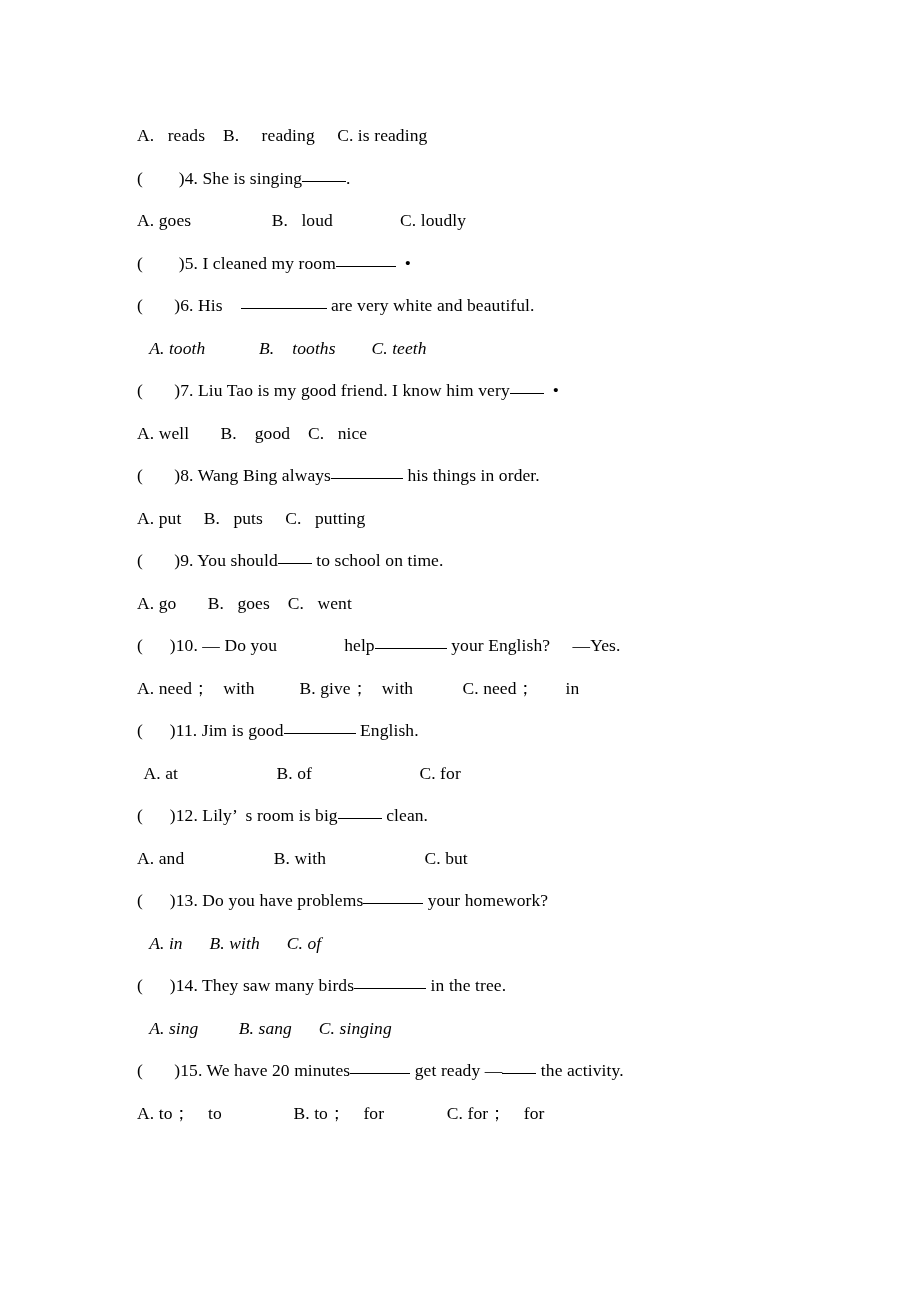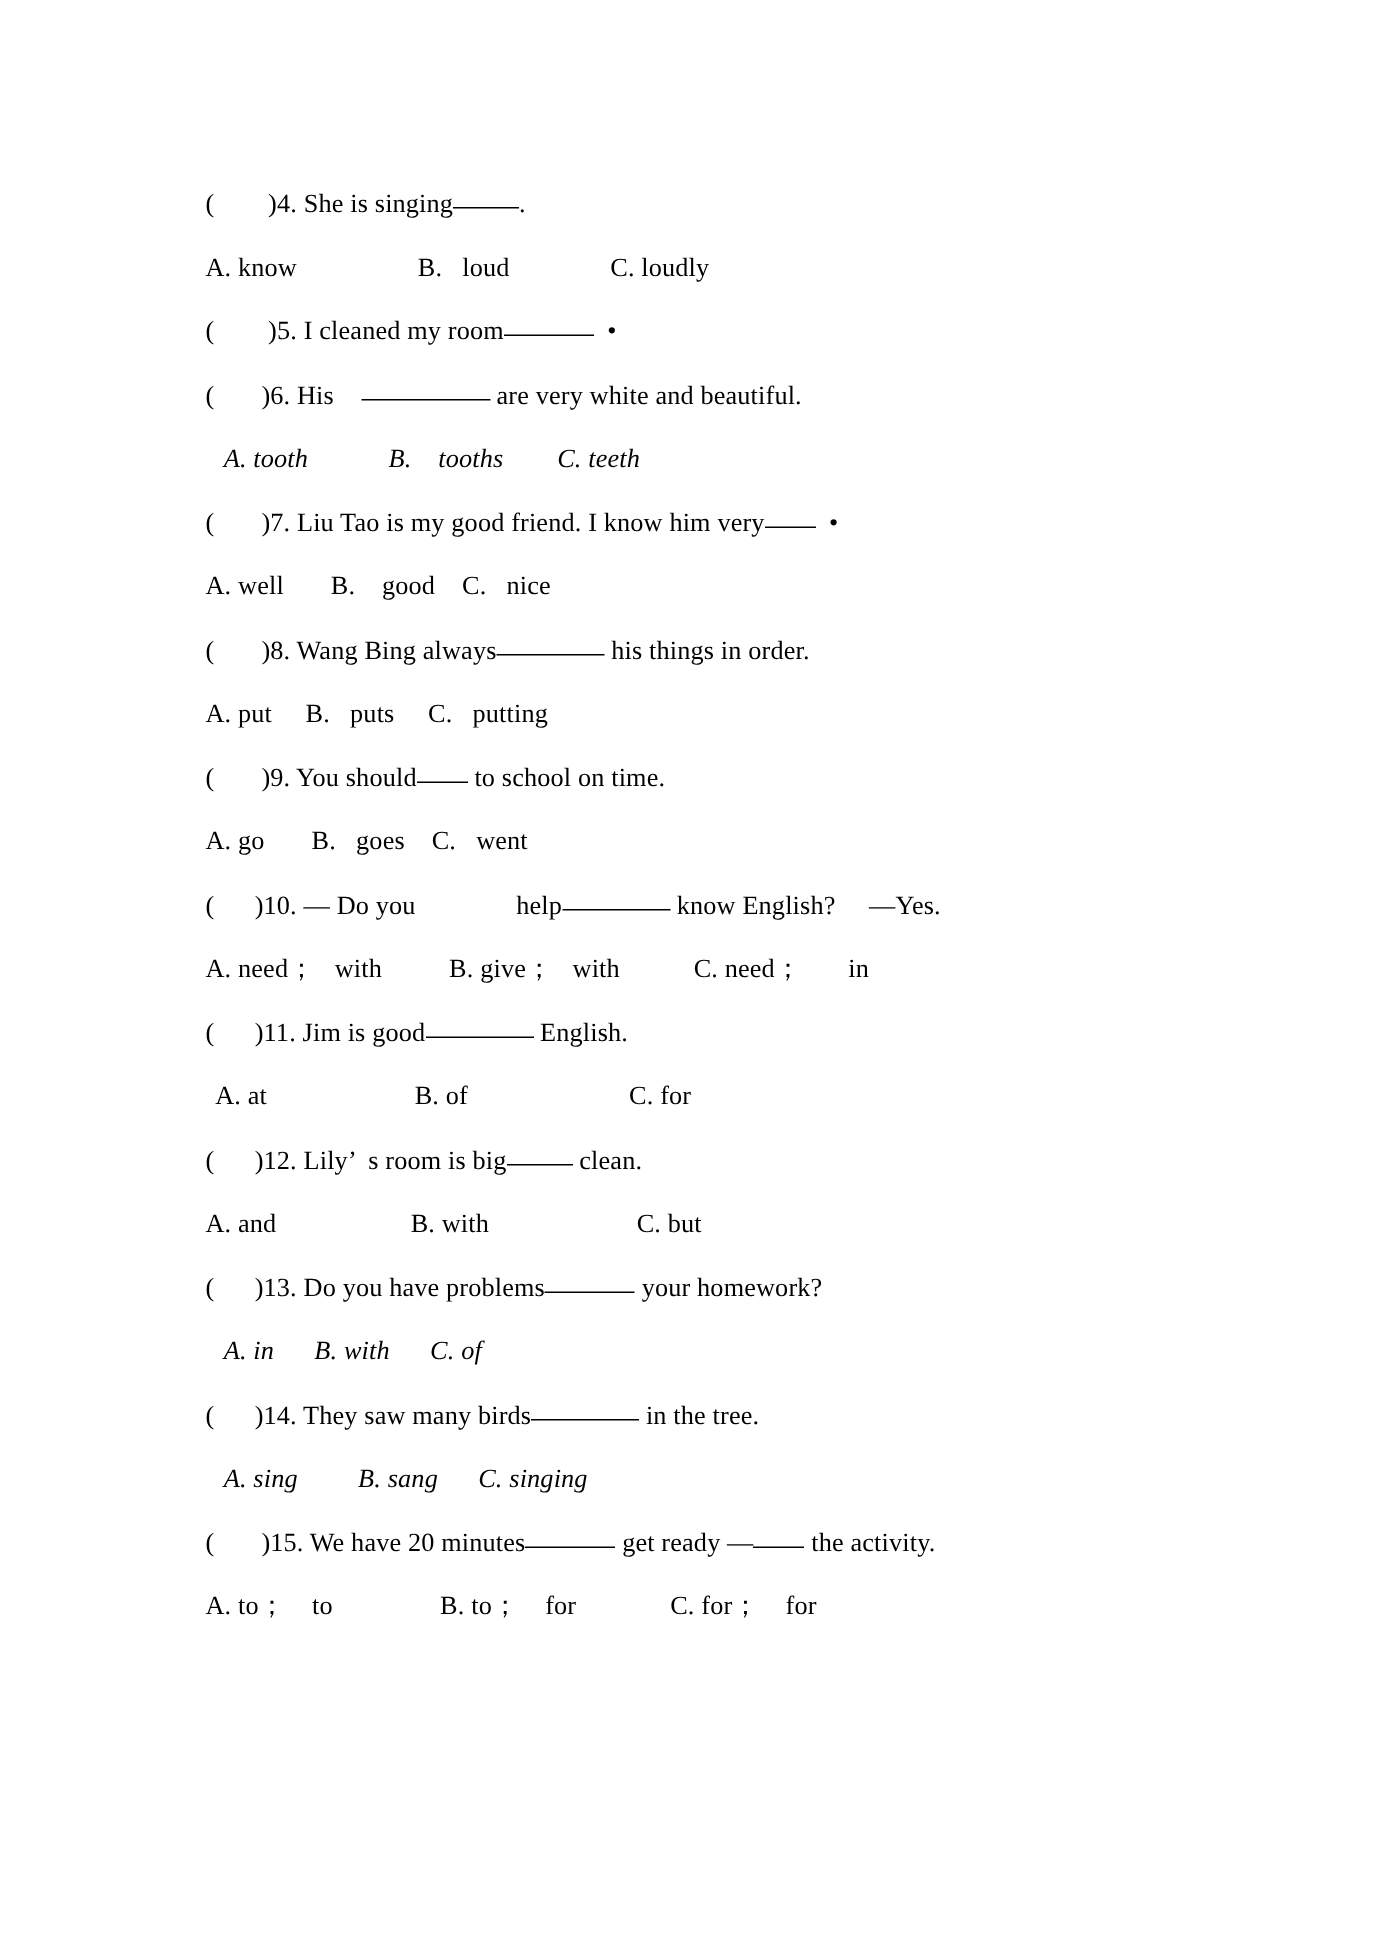--- a/index.html
+++ b/index.html
@@ -50,32 +50,33 @@
   .b-sm { width: 44px; }
   .b-md { width: 60px; }
   .b-lg { width: 72px; }
   .b-xl { width: 86px; }
 </style>
 </head>
 <body>
 
 <div class="page">
   <div class="doc-body" id="doc-body">
+      <div class="line"><span>A.   reads    B.     reading     C. is reading</span></div>
       <div class="line"><span>(        )4. </span><span>She is singing</span><span class="blank b-sm"></span><span>.</span></div>
-      <div class="line"><span>A. know                  B.   loud               C. loudly</span></div>
+      <div class="line"><span>A. goes                  B.   loud               C. loudly</span></div>
       <div class="line"><span>(        )5. </span><span>I cleaned my room</span><span class="blank b-md"></span><span>  •</span></div>
       <div class="line"><span>(       )6. </span><span>His    </span><span class="blank b-xl"></span><span> are very white and beautiful.</span></div>
       <div class="line indent-sm"><span> A. tooth            B.    tooths        C. teeth</span></div>
       <div class="line"><span>(       )7. </span><span>Liu Tao is my good friend. I know him very</span><span class="blank b-xs"></span><span>  •</span></div>
       <div class="line"><span>A. well       B.    good    C.   nice</span></div>
       <div class="line"><span>(       )8. </span><span>Wang Bing always</span><span class="blank b-lg"></span><span> his things in order.</span></div>
       <div class="line"><span>A. put     B.   puts     C.   putting</span></div>
       <div class="line"><span>(       )9. </span><span>You should</span><span class="blank b-xs"></span><span> to school on time.</span></div>
       <div class="line"><span>A. go       B.   goes    C.   went</span></div>
-      <div class="line"><span>(      )10. </span><span>— Do you               help</span><span class="blank b-lg"></span><span> know English?     —Yes.</span></div>
+      <div class="line"><span>(      )10. </span><span>— Do you               help</span><span class="blank b-lg"></span><span> your English?     —Yes.</span></div>
       <div class="line"><span>A. need；   with          B. give；   with           C. need；       in</span></div>
       <div class="line"><span>(      )11. </span><span>Jim is good</span><span class="blank b-lg"></span><span> English.</span></div>
       <div class="line indent-md"><span> A. at                      B. of                        C. for</span></div>
       <div class="line"><span>(      )12. </span><span>Lily’  s room is big</span><span class="blank b-sm"></span><span> clean.</span></div>
       <div class="line"><span>A. and                    B. with                      C. but</span></div>
       <div class="line"><span>(      )13. </span><span>Do you have problems</span><span class="blank b-md"></span><span> your homework?</span></div>
       <div class="line indent-sm"><span> A. in      B. with      C. of</span></div>
       <div class="line"><span>(      )14. </span><span>They saw many birds</span><span class="blank b-lg"></span><span> in the tree.</span></div>
       <div class="line indent-sm"><span> A. sing         B. sang      C. singing</span></div>
       <div class="line"><span>(       )15. </span><span>We have 20 minutes</span><span class="blank b-md"></span><span> get ready —</span><span class="blank b-xs"></span><span> the activity.</span></div>

